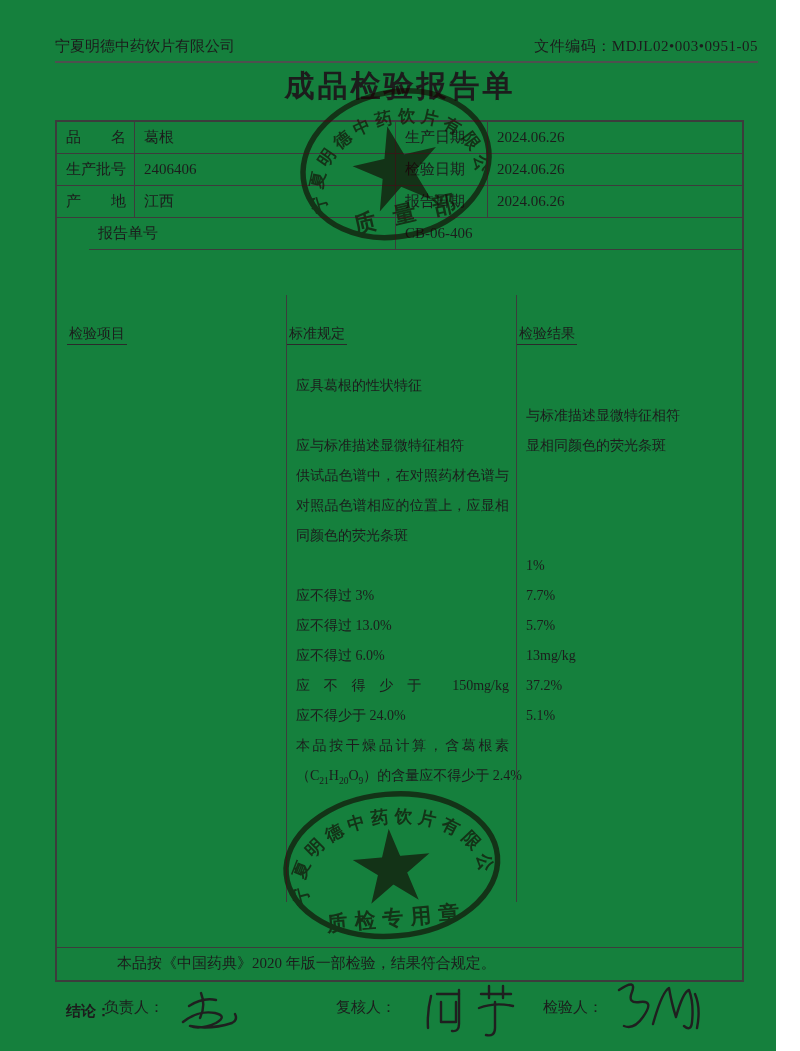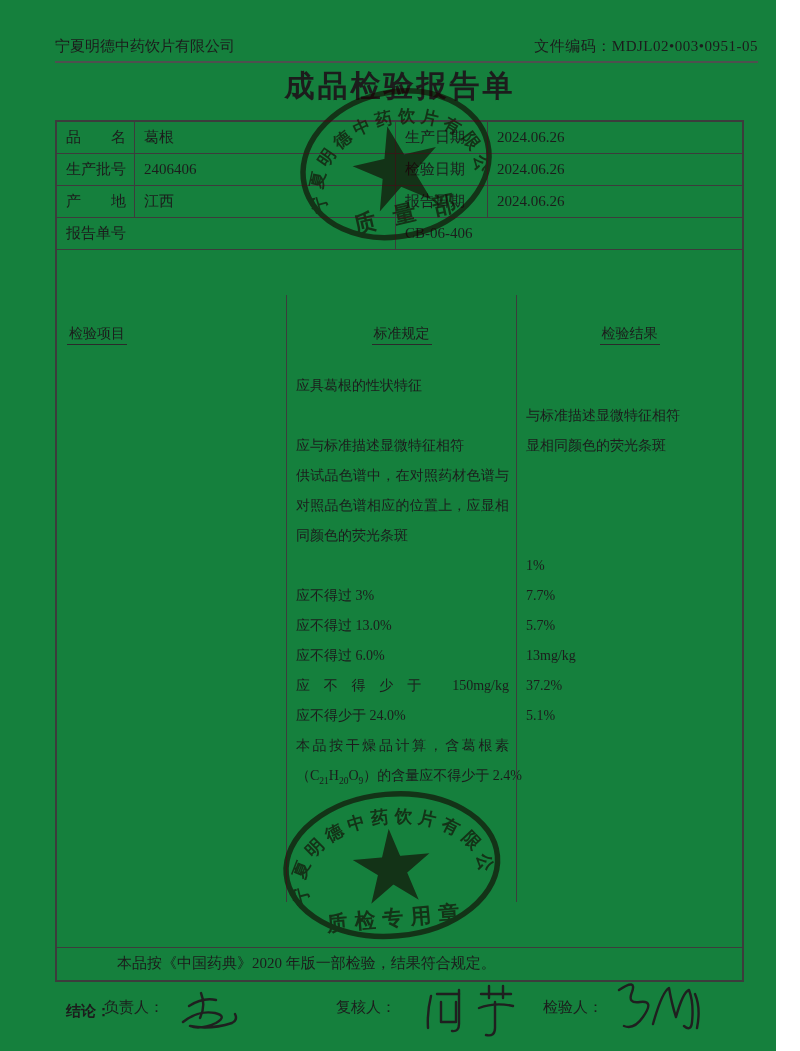--- a/index.html
+++ b/index.html
@@ -28,31 +28,31 @@
   
   .igrid {
     display:grid; grid-template-columns:78px 261px 92px 1fr;
     grid-auto-rows:32px; font-size:15px;
   }
   .igrid .cell {
     border-bottom:1px solid #3c3c3c; border-right:1px solid #3c3c3c;
     line-height:31px; padding:0 0 0 9px; white-space:nowrap; overflow:hidden;
   }
   .igrid .cell.nr { border-right:none; }
-  .igrid .span12 { grid-column:1 / 3; }
+  .igrid .span12 { grid-column:1 / 3;margin-left:32px; }
   .igrid .span34 { grid-column:3 / 5; }
   
   .mainsec { display:flex; flex:1; font-size:14px; }
   .mcol { box-sizing:border-box; }
   .mcol.c1 { width:229px; }
   .mcol.c2 { width:230px; border-left:1px solid #3c3c3c; }
   .mcol.c3 { flex:1;      border-left:1px solid #3c3c3c; }
   .mhead { height:44px; padding-top:10px; box-sizing:border-box; }
   .mcol.c1 .mhead { padding-left:10px; text-align:left; }
-  .mcol.c2 .mhead, .mcol.c3 .mhead { text-align:center; }
+  .mcol.c2 .mhead, .mcol.c3 .mhead { text-align:left; }
   .mhead span { display:inline-block; border-bottom:1px solid #2a2a2a; padding:0 2px 1px 2px;margin-top:20px; }
   .col-lines { padding-top:32px; }
   .mline {
     height:30px; line-height:30px; padding:0 7px 0 9px;
     white-space:nowrap; overflow:visible;
   }
   .mline.fill { text-align:justify; text-align-last:justify; white-space:normal; overflow:hidden; }
   .mline sub { font-size:9.5px; line-height:0; }
   
   .concl {

